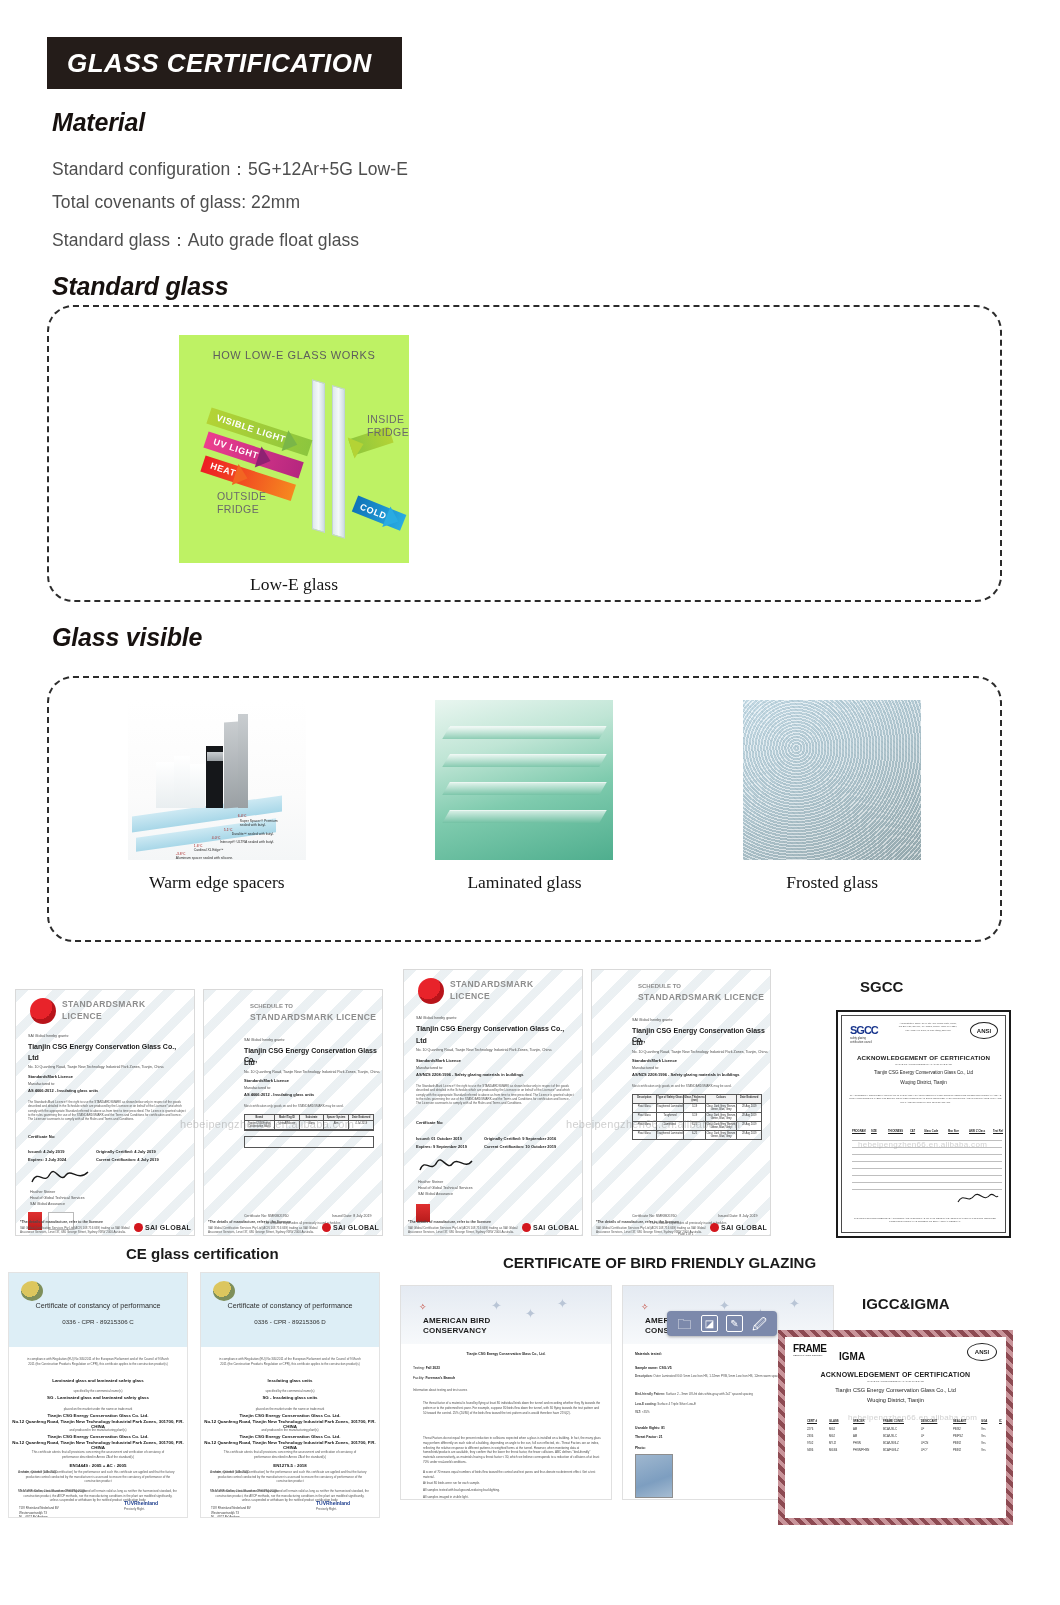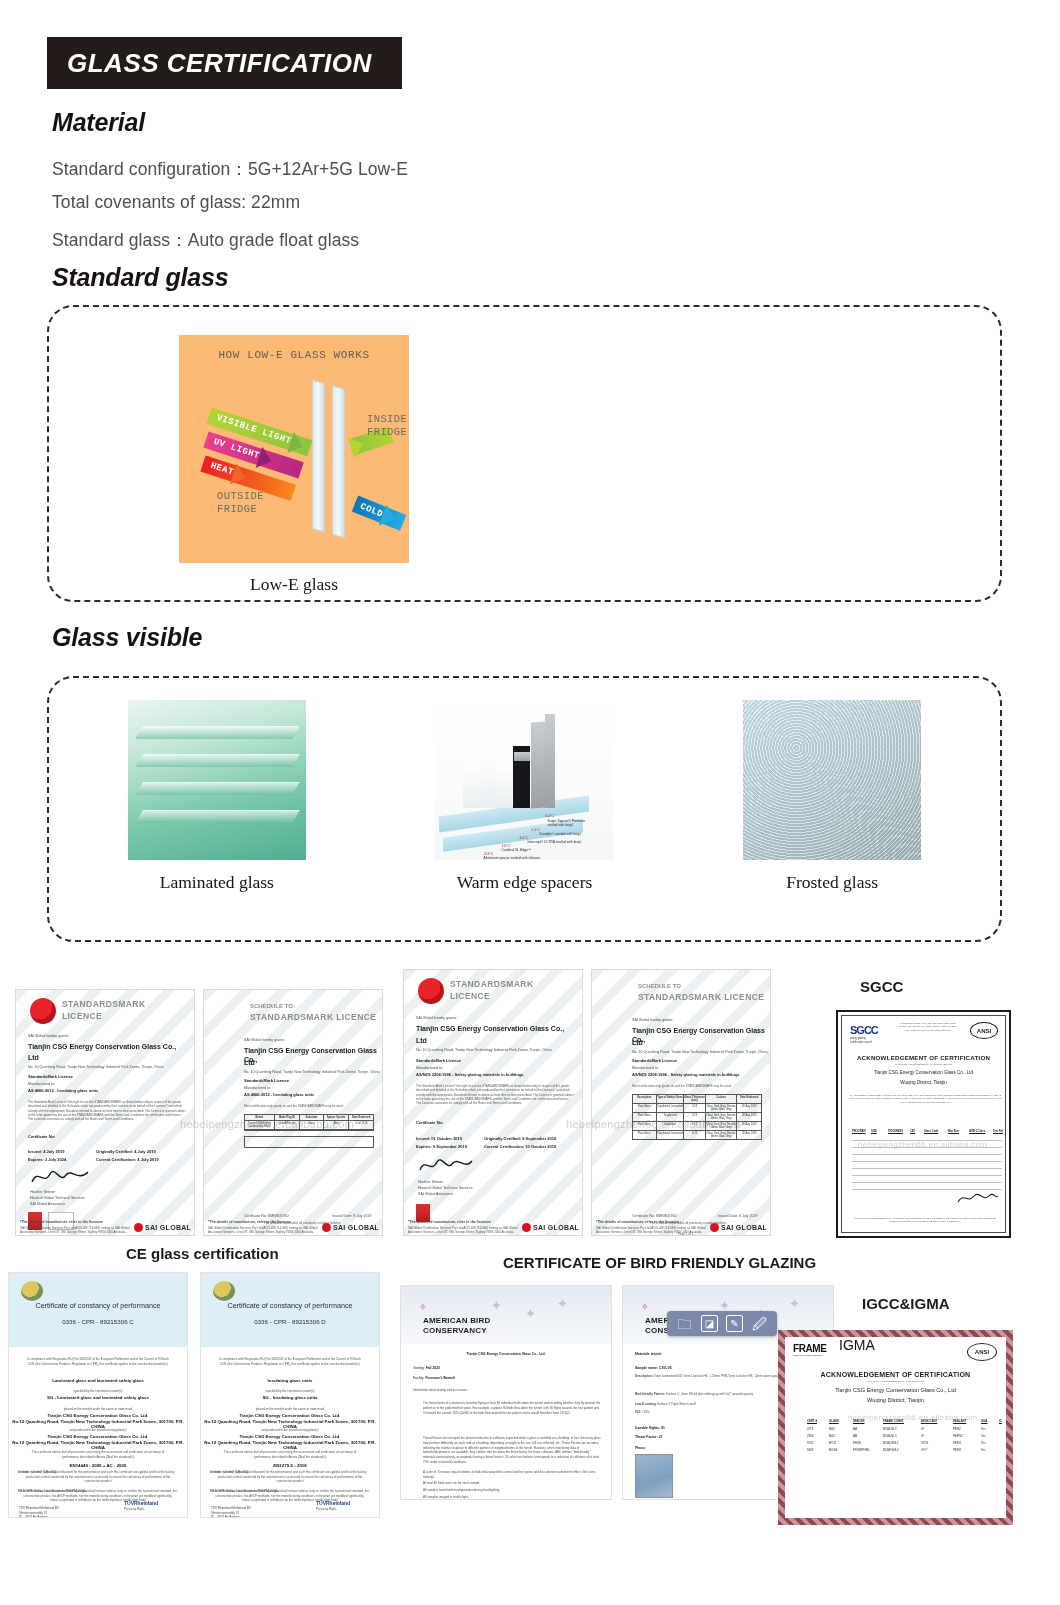--- a/index.html
+++ b/index.html
@@ -34,21 +34,21 @@
   .h2{
     position:absolute;
     font-size:25px;
     font-weight:bold;
     font-style:italic;
     color:#17110f;
     letter-spacing:-0.2px;
     white-space:nowrap;
   }
   #h-material{ left:52px; top:108px; }
-  #h-standard-glass{ left:52px; top:263px; }
+  #h-standard-glass{ left:52px; top:272px; }
   #h-glass-options{ left:52px; top:623px; }
 
   
   .spec{
     position:absolute;
     left:52px;
     font-size:17.5px;
     color:#4e4e4e;
     white-space:nowrap;
     letter-spacing:0.1px;
@@ -78,22 +78,22 @@
   #std-cell-0{ margin-left:79px; margin-top:28px; }
   #std-cell-1{ margin-left:130px; margin-top:28px; }
 
   .std-img{
     width:504px; height:228px;
     display:flex; overflow:hidden;
     background:#eceeed;
   }
   .std-img-lowe{
     width:230px; height:228px;
-    background:#fdba74;
-    position:relative; overflow:hidden;font-family:Liberation Mono, monospace;
+    background:#bef264;
+    position:relative; overflow:hidden;
   }
   .caption{
     margin-top:11px;
     font-family:"Liberation Serif", serif;
     font-size:17.5px;
     color:#151515;
     white-space:nowrap;
   }
 
   
@@ -427,32 +427,20 @@
       <div class="caption">Low-E glass</div>
     </div>
 
   </div>
 </div>
 
 <div class="h2" id="h-glass-options">Glass visible</div>
 
 <div class="dashed-panel" id="panel-options">
   <div id="opt-row">
-
-    <div class="opt-cell">
-      <div class="opt-img">
-        <div class="img-laminated">
-          <div class="lam" style="top:26px;"></div>
-          <div class="lam" style="top:54px;"></div>
-          <div class="lam" style="top:82px;"></div>
-          <div class="lam" style="top:110px;"></div>
-        </div>
-      </div>
-      <div class="opt-cap">Laminated glass</div>
-    </div>
 
     <div class="opt-cell">
       <div class="opt-img">
         <div class="img-spacer">
           <div class="blu" style="left:4px;  top:106px; width:150px; height:16px; transform:skewY(-8deg);"></div>
           <div class="blu" style="left:8px;  top:128px; width:140px; height:14px; transform:skewY(-8deg);"></div>
           <div class="wht" style="left:28px; top:62px;  width:18px; height:46px;"></div>
           <div class="wht" style="left:46px; top:56px;  width:16px; height:52px;"></div>
           <div class="wht" style="left:62px; top:64px;  width:15px; height:44px;"></div>
           <div class="blk" style="left:78px; top:46px;  width:17px; height:62px;"></div>
@@ -466,20 +454,32 @@
           <div class="tl" style="left:104px; top:132px;">Duralite™ sealed with butyl.</div>
           <div class="tr" style="left:84px;  top:136px;">4.0°C</div>
           <div class="tl" style="left:92px;  top:140px;">Intercept® ULTRA sealed with butyl.</div>
           <div class="tr" style="left:66px;  top:144px;">1.6°C</div>
           <div class="tl" style="left:66px;  top:148px;">Cardinal XL Edge™</div>
           <div class="tr" style="left:48px;  top:152px;">-3.8°C</div>
           <div class="tl" style="left:48px;  top:156px;">Aluminum spacer sealed with silicone.</div>
         </div>
       </div>
       <div class="opt-cap">Warm edge spacers</div>
+    </div>
+
+    <div class="opt-cell">
+      <div class="opt-img">
+        <div class="img-laminated">
+          <div class="lam" style="top:26px;"></div>
+          <div class="lam" style="top:54px;"></div>
+          <div class="lam" style="top:82px;"></div>
+          <div class="lam" style="top:110px;"></div>
+        </div>
+      </div>
+      <div class="opt-cap">Laminated glass</div>
     </div>
 
     <div class="opt-cell">
       <div class="opt-img">
         <div class="img-frosted"></div>
       </div>
       <div class="opt-cap">Frosted glass</div>
     </div>
 
 
@@ -808,21 +808,21 @@
   <div class="abc-tiny" style="left:12px; top:124px;"><b>VLT:</b> <span>&lt;35%</span></div>
   <div class="abc-bold" style="left:12px; top:140px;"><span>Useable flights:</span> <span>81</span></div>
   <div class="abc-bold" style="left:12px; top:149px;"><span>Threat Factor:</span> <span>21</span></div>
   <div class="abc-bold" style="left:12px; top:160px;">Photo:</div>
   <div class="abc-photo" style="left:12px; top:168px; width:38px; height:44px;"></div>
 </div>
 
 <div class="igcc-frame" style="left:778px; top:1330px; width:235px; height:195px;">
   <div style="position:absolute;left:8px;top:6px;font-size:10px;font-weight:bold;color:#111;letter-spacing:-0.4px;">FRAME</div>
   <div style="position:absolute;left:8px;top:17px;font-size:2.4px;color:#333;">CERTIFICATION COUNCIL</div>
-  <div style="position:absolute;left:54px;top:0;font-size:14px;font-weight:normal;color:#111;">IGMA</div>
+  <div style="position:absolute;left:54px;top:14px;font-size:10px;font-weight:bold;color:#111;">IGMA</div>
   <div class="ansi-oval" style="left:182px; top:6px; width:30px; height:18px;">ANSI</div>
   <div class="cert-head" style="left:0; top:34px; width:100%; text-align:center; font-size:7px;">ACKNOWLEDGEMENT OF CERTIFICATION</div>
   <div class="cert-tiny" style="left:0; top:43px; width:100%; text-align:center;">THIS IS TO ACKNOWLEDGE THAT AS OF THIS DATE</div>
   <div class="cert-sub" style="left:0; top:50px; width:100%; text-align:center; font-size:5.6px;">Tianjin CSG Energy Conservation Glass Co., Ltd</div>
   <div class="cert-sub" style="left:0; top:60px; width:100%; text-align:center; font-size:5.6px;">Wuqing District, Tianjin</div>
 
   <div style="position:absolute;left:22px;top:82px;display:flex;gap:6px;font-size:2.8px;font-weight:bold;text-decoration:underline;color:#1b1b1b;">
     <span style="width:16px;">CERT #</span>
     <span style="width:18px;">GLASS</span>
     <span style="width:24px;">SPACER</span>

